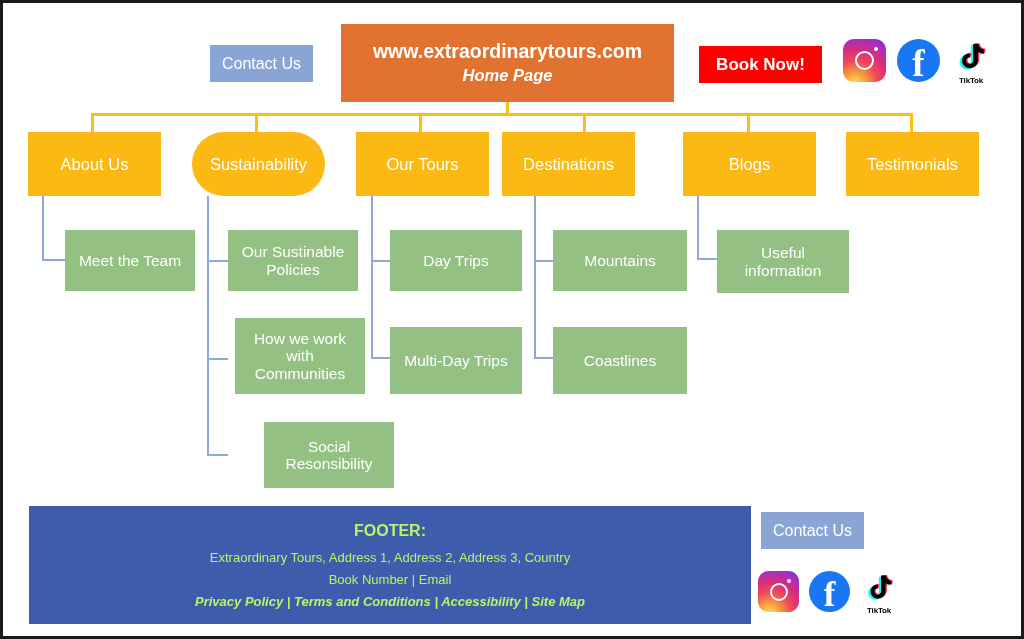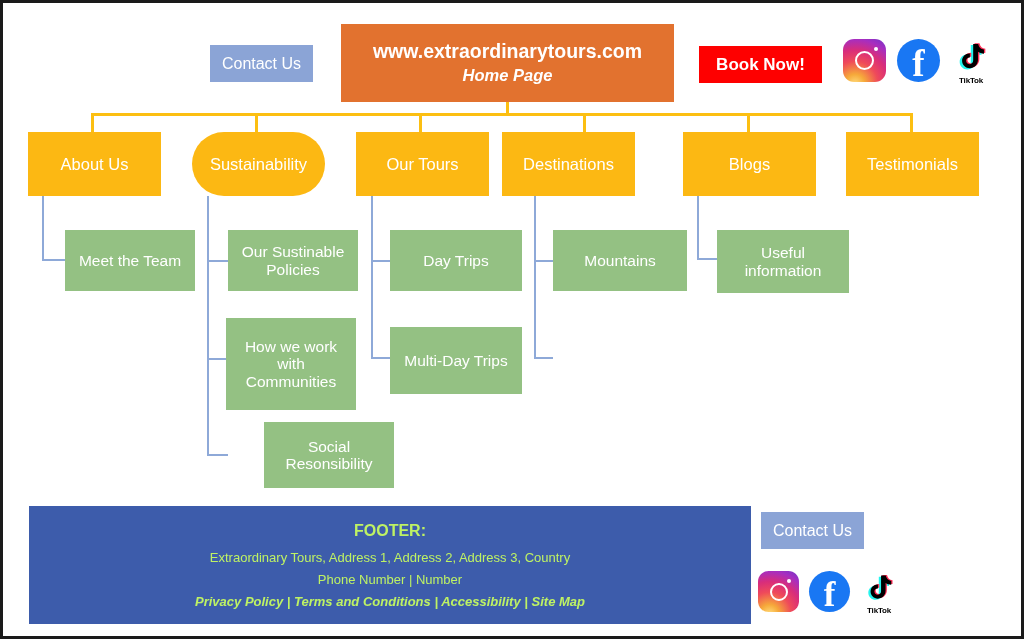--- a/index.html
+++ b/index.html
@@ -180,44 +180,45 @@
   <div class="conn" style="left:39px; top:193px; width:2px; height:64px;"></div>
   <div class="conn" style="left:39px; top:256px; width:23px; height:2px;"></div>
   <div class="node sub-node" style="left:62px; top:227px; width:130px; height:61px;text-align:center;">Meet the Team</div>
 
   <div class="conn" style="left:204px; top:193px; width:2px; height:260px;"></div>
   <div class="conn" style="left:204px; top:257px; width:21px; height:2px;"></div>
   <div class="conn" style="left:204px; top:355px; width:21px; height:2px;"></div>
   <div class="conn" style="left:204px; top:451px; width:21px; height:2px;"></div>
 
   <div class="node sub-node" style="left:225px; top:227px; width:130px; height:61px;">Our Sustinable Policies</div>
-  <div class="node sub-node" style="left:223px; top:315px; width:130px; height:92px;">How we work with Communities</div>
+  <div class="node sub-node" style="left:232px; top:315px; width:130px; height:76px;">How we work with Communities</div>
   <div class="node sub-node" style="left:225px; top:419px; width:130px; height:66px;margin-left:36px;">Social Resonsibility</div>
 
   <div class="conn" style="left:368px; top:193px; width:2px; height:163px;"></div>
   <div class="conn" style="left:368px; top:257px; width:19px; height:2px;"></div>
   <div class="conn" style="left:368px; top:354px; width:19px; height:2px;"></div>
 
   <div class="node sub-node" style="left:387px; top:227px; width:132px; height:61px;">Day Trips</div>
   <div class="node sub-node" style="left:387px; top:324px; width:132px; height:67px;">Multi-Day Trips</div>
 
   <div class="conn" style="left:531px; top:193px; width:2px; height:163px;"></div>
   <div class="conn" style="left:531px; top:257px; width:19px; height:2px;"></div>
   <div class="conn" style="left:531px; top:354px; width:19px; height:2px;"></div>
 
   <div class="node sub-node" style="left:550px; top:227px; width:134px; height:61px;">Mountains</div>
+  <div class="node sub-node" style="left:550px; top:324px; width:134px; height:67px;">Coastlines</div>
 
   <div class="conn" style="left:694px; top:193px; width:2px; height:64px;"></div>
   <div class="conn" style="left:694px; top:255px; width:20px; height:2px;"></div>
   <div class="node sub-node" style="left:714px; top:227px; width:132px; height:63px;">Useful information</div>
 
   <div class="footer-box" style="left:26px; top:503px; width:722px; height:118px;">
     <span class="f-title">FOOTER:</span>
     <span class="f-line">Extraordinary Tours, Address 1, Address 2, Address 3, Country</span>
-    <span class="f-line">Phone Number | Number</span>
+    <span class="f-line">Book Number | Email</span>
     <span class="f-links">Privacy Policy | Terms and Conditions | Accessibility | Site Map</span>
   </div>
 
   <div class="btn-contact" style="left:758px; top:509px; width:103px; height:37px;">Contact Us</div>
 
   <div class="social-row" style="left:755px; top:568px;">
     <a class="ico ig" style="width:41px;height:41px;margin-right:10px;">
       <span class="ring" style="width:18px;height:18px;display:block;"></span>
       <span class="dot" style="width:4.2px;height:4.2px;right:8px;top:8px;"></span>
     </a>

